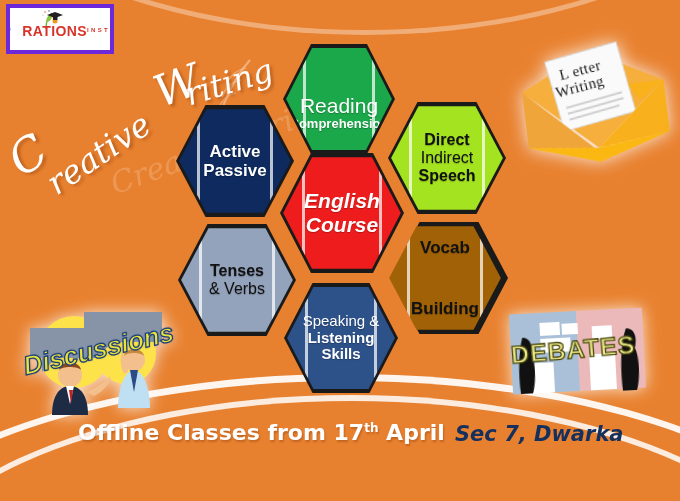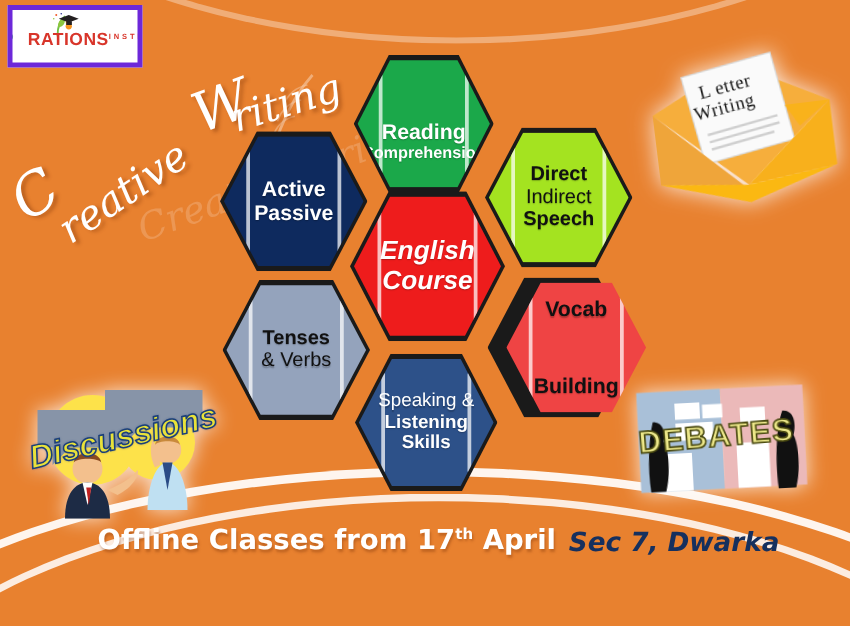--- a/index.html
+++ b/index.html
@@ -219,21 +219,21 @@
     <div class="cw-word cw-w">W</div>
     <div class="cw-word cw-riting">riting</div>
   </div>
 
   <div id="hex-cluster">
       <div class="hex-outer" style="left: 283px; top: 44px; width: 112px; height: 110px;"></div>
       <div class="hex" style="left: 285px; top: 46px; width: 108px; height: 106px; background: rgb(27, 168, 74);">
         <div class="hl hl-l"></div>
         <div class="hl hl-r"></div>
         <div class="hex-lbl" style="color: rgb(255, 255, 255);">
-          <div style="font-size: 17px; font-weight: 700; margin-top: 28px;">Reading</div>
+          <div style="font-size: 21px; font-weight: 400; margin-top: 28px;">Reading</div>
           <div style="font-size: 13px; font-weight: 600;">Comprehension</div>
         </div>
       </div>
       <div class="hex-outer" style="left: 176px; top: 105px; width: 118px; height: 112px;"></div>
       <div class="hex" style="left: 178px; top: 107px; width: 114px; height: 108px; background: rgb(14, 42, 94);">
         <div class="hl hl-l"></div>
         <div class="hl hl-r"></div>
         <div class="hex-lbl" style="color: rgb(255, 255, 255);">
           <div style="font-size: 17px; font-weight: 600;">Active</div>
           <div style="font-size: 17px; font-weight: 600;">Passive</div>
@@ -261,21 +261,21 @@
       <div class="hex-outer" style="left: 178px; top: 224px; width: 118px; height: 112px;"></div>
       <div class="hex" style="left: 180px; top: 226px; width: 114px; height: 108px; background: rgb(148, 163, 188);">
         <div class="hl hl-l"></div>
         <div class="hl hl-r"></div>
         <div class="hex-lbl" style="color: rgb(17, 17, 17);">
           <div style="font-size: 16px; font-weight: 600;">Tenses</div>
           <div style="font-size: 16px; font-weight: 400;">&amp; Verbs</div>
         </div>
       </div>
       <div class="hex-outer" style="left: 390px; top: 222px; width: 118px; height: 112px;"></div>
-      <div class="hex" style="left: 404px; top: 224px; width: 114px; height: 108px; background: #ef4444;">
+      <div class="hex" style="left: 388px; top: 224px; width: 114px; height: 108px; background: #a16207;">
         <div class="hl hl-l"></div>
         <div class="hl hl-r"></div>
         <div class="hex-lbl" style="color: rgb(17, 17, 17);">
           <div style="font-size: 17px; font-weight: 600;">Vocab</div>
           <div style="font-size: 17px; font-weight: 600; margin-top: 42px;">Building</div>
         </div>
       </div>
       <div class="hex-outer" style="left: 284px; top: 283px; width: 114px; height: 110px;"></div>
       <div class="hex" style="left: 286px; top: 285px; width: 110px; height: 106px; background: rgb(45, 81, 137);">
         <div class="hl hl-l"></div>

